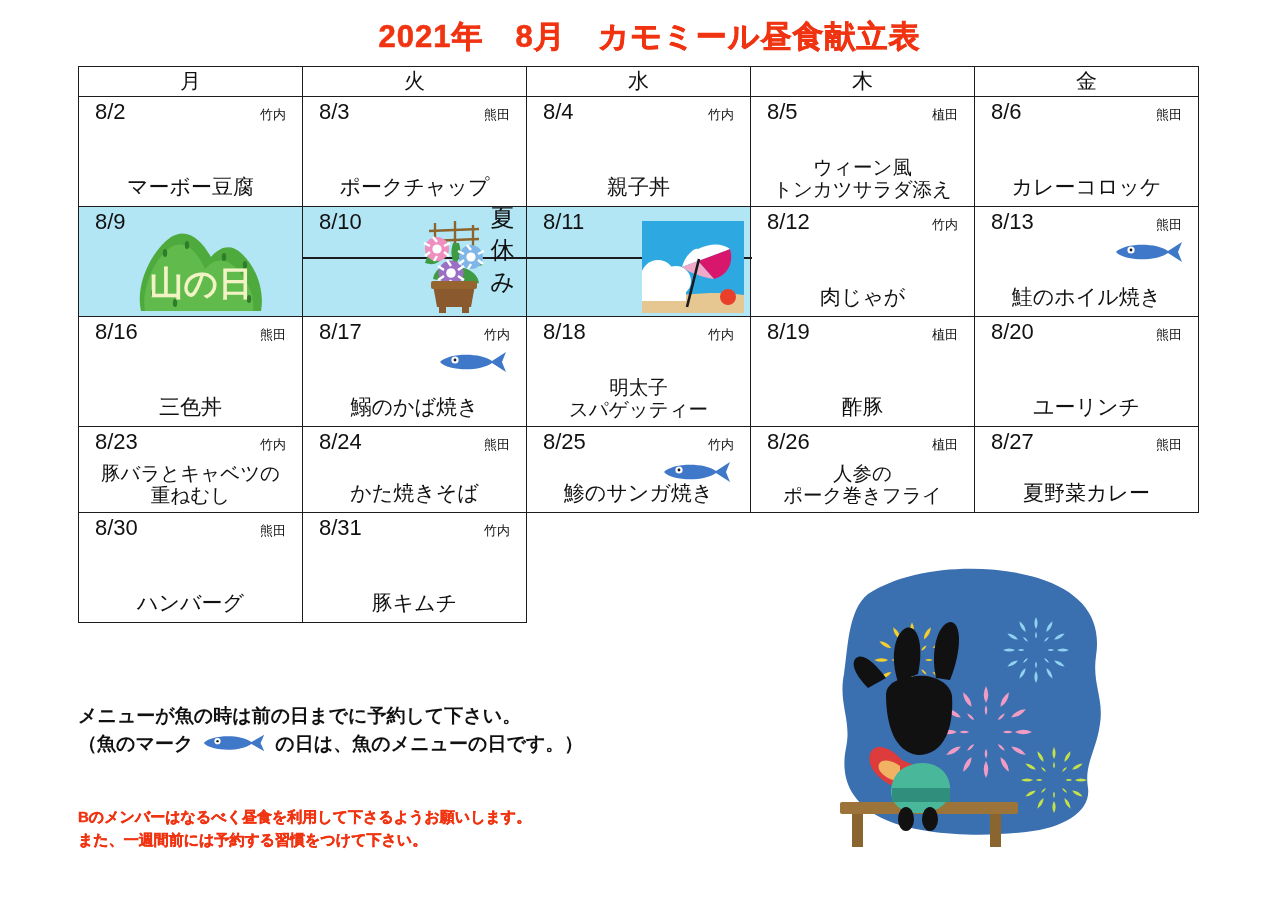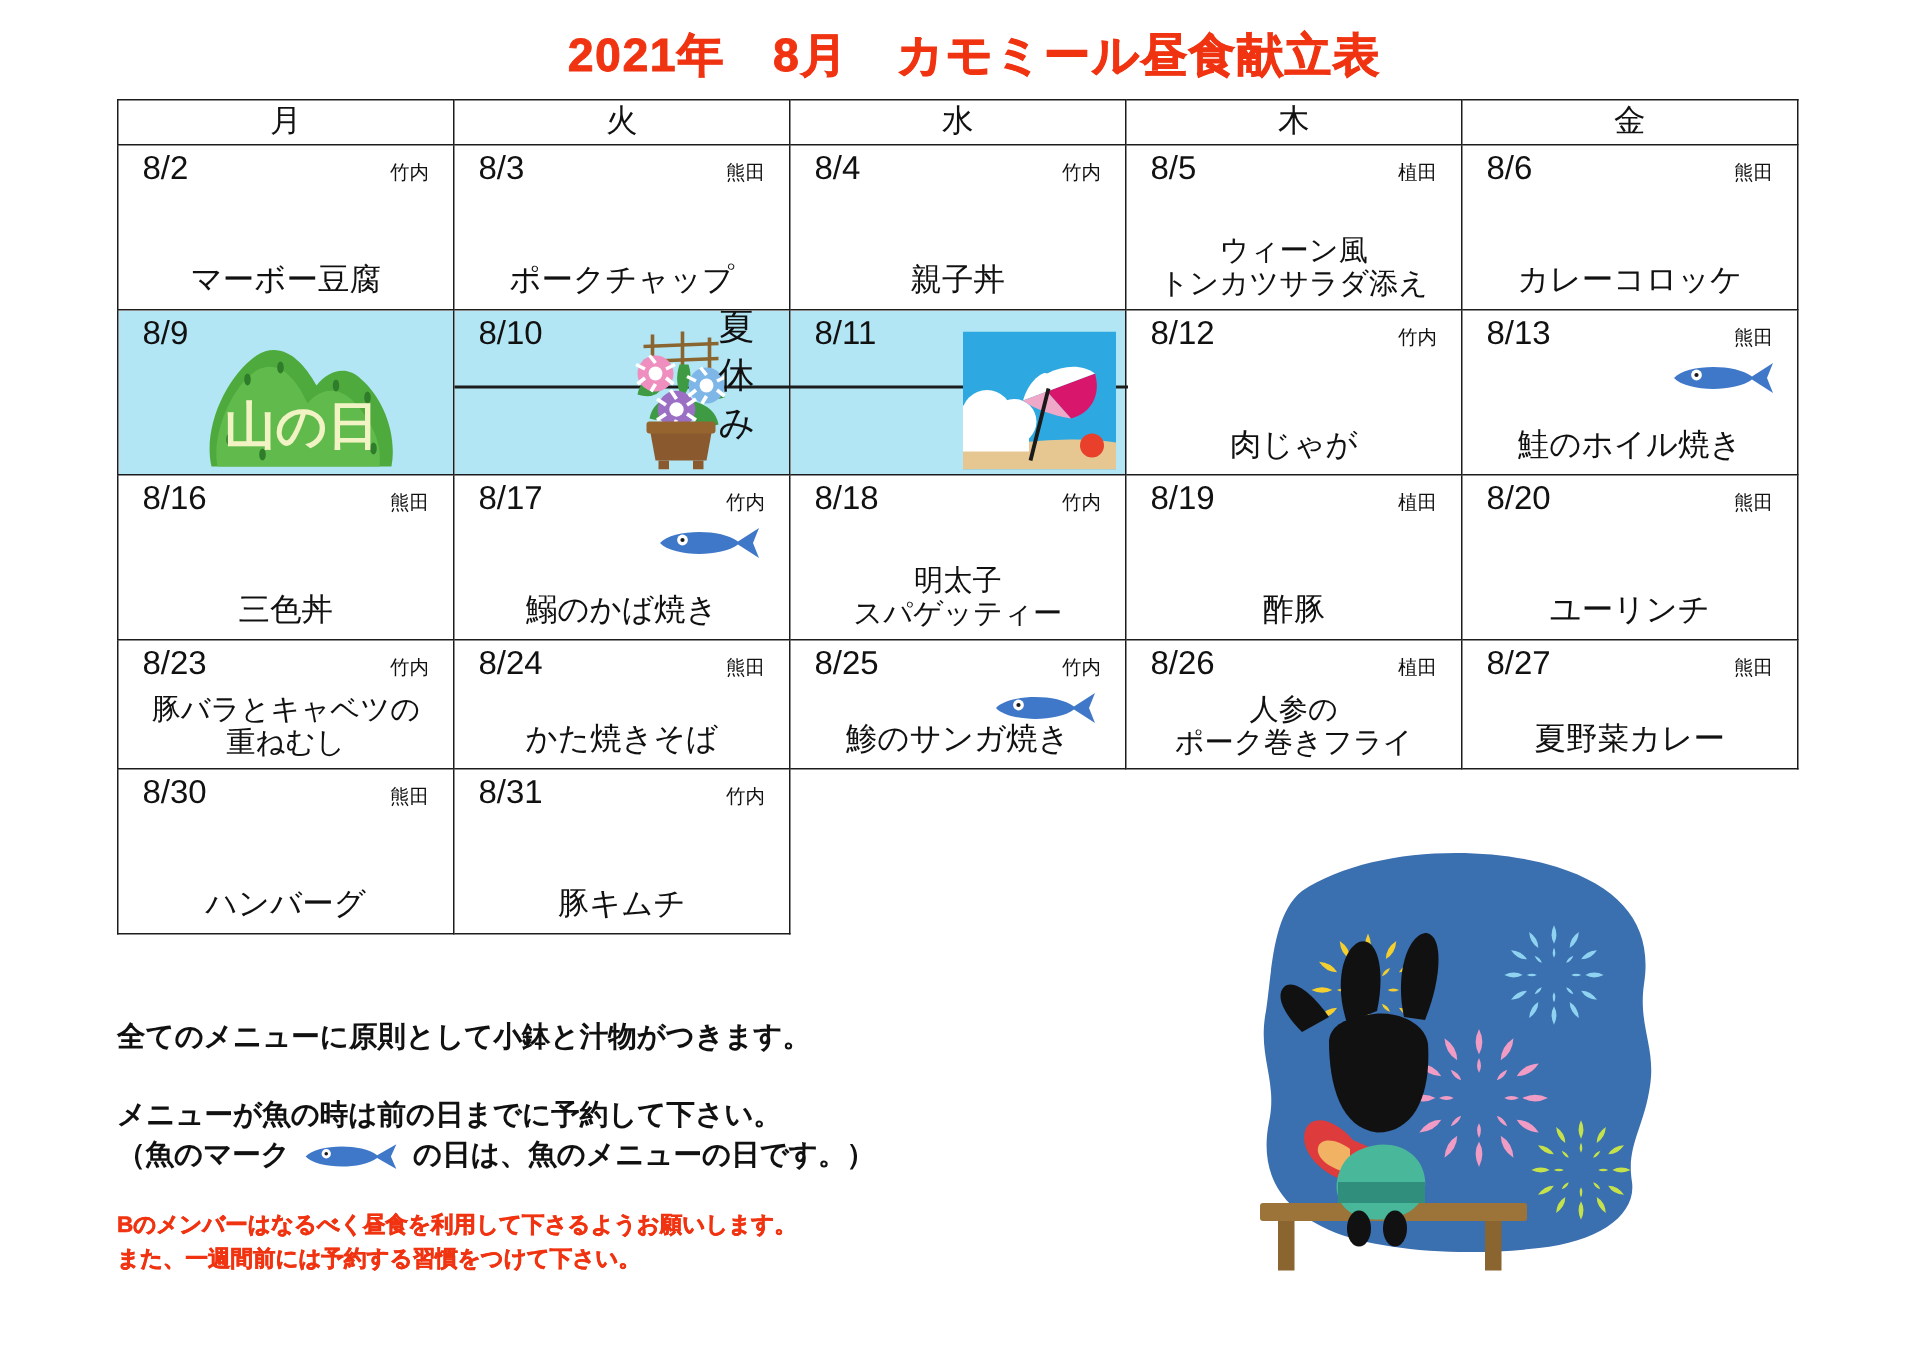--- a/index.html
+++ b/index.html
@@ -81,21 +81,21 @@
     text-align: center;
     font-size: 21px;
     line-height: 1.12;
     color: #111;
     white-space: pre-line;
     padding: 0 4px;
   }
   .menu.two { font-size: 19.5px; bottom: 5px; }
 
   
-  .hl { background: #b2e6f5 !important; }
+  .hl { background: #b2e6f5 !important; text-align: center; }
 
   
   .fish {
     position: absolute;
     right: 16px;
     top: 32px;
     width: 74px; height: 26px;
   }
   .fish.f13 { right: 12px; }
 
@@ -432,21 +432,20 @@
             <div class="menu">豚キムチ</div>
           </td>
           <td class="daycell" style="border: none; background: rgb(255, 255, 255);"></td>
           <td class="daycell" style="border: none; background: rgb(255, 255, 255);"></td>
           <td class="daycell" style="border: none; background: rgb(255, 255, 255);"></td>
         </tr>
       </tbody>
   </table>
 
   <div class="notes">
-    <div class="note-line">全てのメニューに原則として小鉢と汁物がつきます。</div>
     <div class="note-gap"></div>
     <div class="note-line">メニューが魚の時は前の日までに予約して下さい。</div>
     <div class="note-inline">
       <span>（魚のマーク</span>
       <svg class="note-fish" viewBox="0 0 74 24">
         <path d="M4 12 C12 3, 44 2, 56 11 L70 3 L66 12 L70 21 L56 13 C44 22, 12 21, 4 12 Z" fill="#3f78c8"></path>
         <circle cx="19" cy="10" r="3.4" fill="#ffffff"></circle>
         <circle cx="19" cy="10" r="1.3" fill="#1a1a1a"></circle>
       </svg>
       <span>の日は、魚のメニューの日です。）</span>

